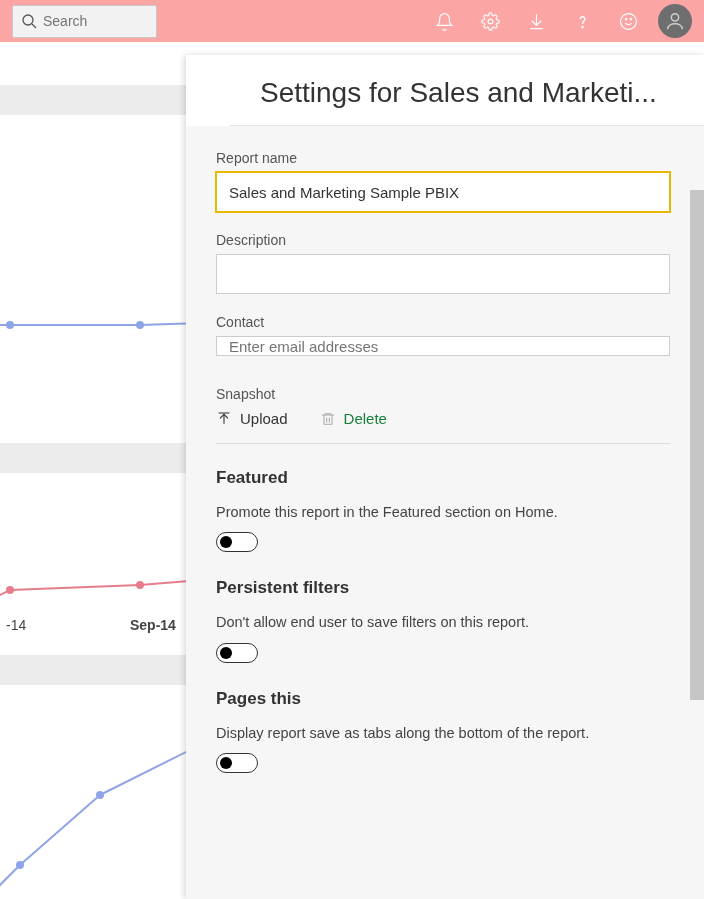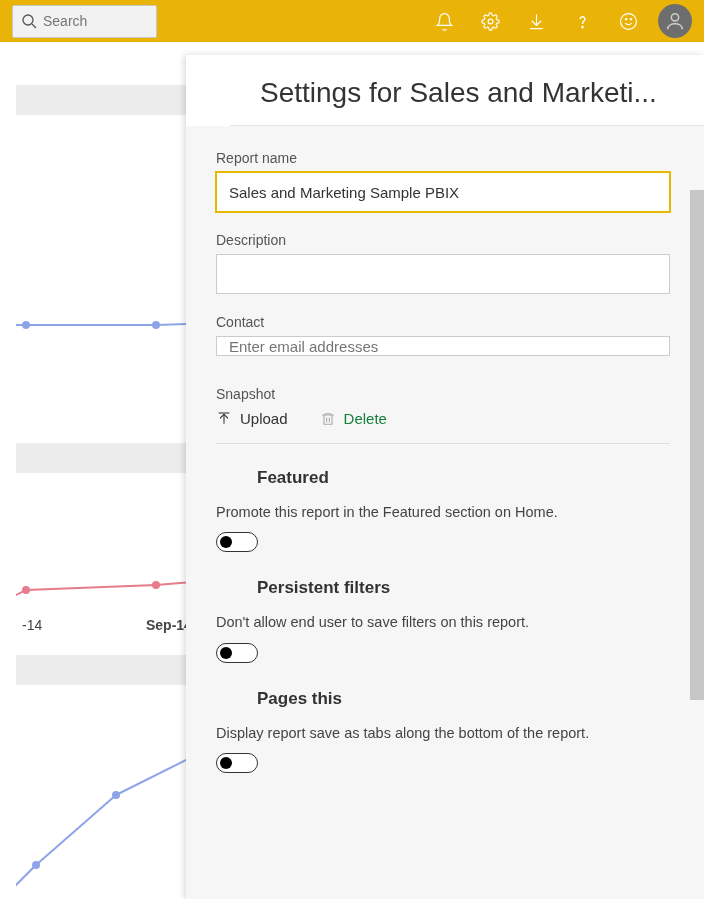--- a/index.html
+++ b/index.html
@@ -1,20 +1,20 @@
 <!DOCTYPE html>
 <html><head>
 <meta charset="utf-8">
 <style>
   * { box-sizing: border-box; margin: 0; padding: 0; }
   html, body { width: 704px; height: 899px; font-family: "Segoe UI", Arial, sans-serif; overflow: hidden; background: #fff; }
 
   .topbar {
     height: 42px;
-    background: #eab308;
+    background: #fca5a5;
     display: flex;
     align-items: center;
     padding: 0 12px;
     gap: 10px;
   }
   .search-wrap {
     display: flex;
     align-items: center;
     background: #f2f2f2;
     border: 1px solid #c8c8c8;
@@ -51,21 +51,21 @@
   .avatar {
     width: 34px; height: 34px;
     border-radius: 50%;
     background: #6e6e6e;
     display: flex; align-items: center; justify-content: center;
     margin-left: 6px;
   }
 
   .bg-canvas {
     position: absolute;
-    top: 55px; left: 16px;
+    top: 55px; left: 0;
     width: 186px;
     height: 844px;
     background: #fff;
   }
   .bg-band {
     position: absolute;
     left: 0; width: 186px;
     background: #ececec;
   }
   .axis-label {
@@ -156,21 +156,20 @@
     border: none;
     border-top: 1px solid #ddd;
     margin: 12px 0 24px 0;
   }
 
   .section-heading {
     font-size: 17px;
     font-weight: 600;
     color: #333;
     margin-bottom: 14px;
-    margin-left: 41px;
   }
   .section-desc {
     font-size: 14.5px;
     color: #444;
     margin-bottom: 10px;
     line-height: 1.4;
   }
   .toggle {
     width: 42px;
     height: 20px;

